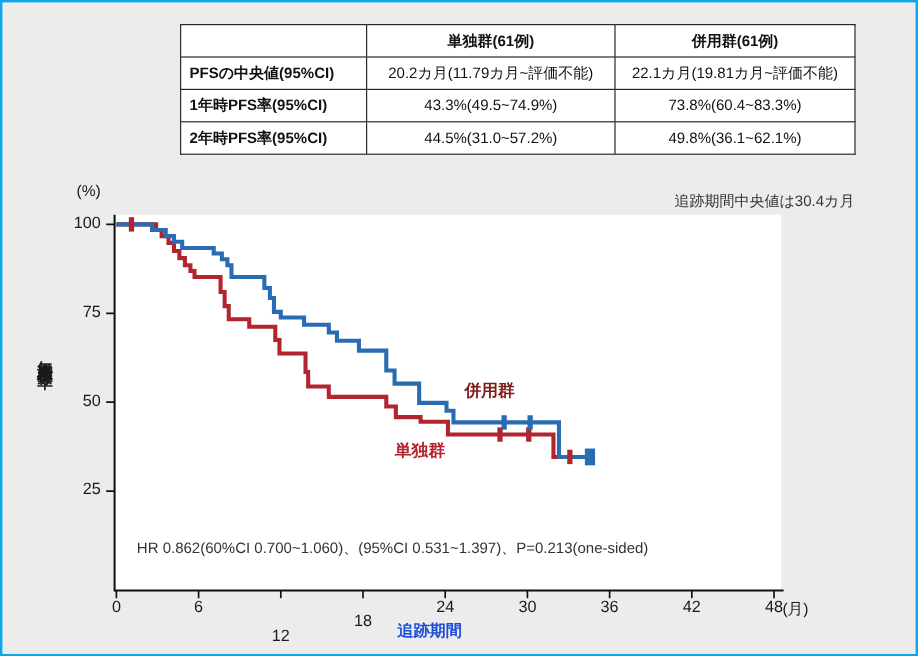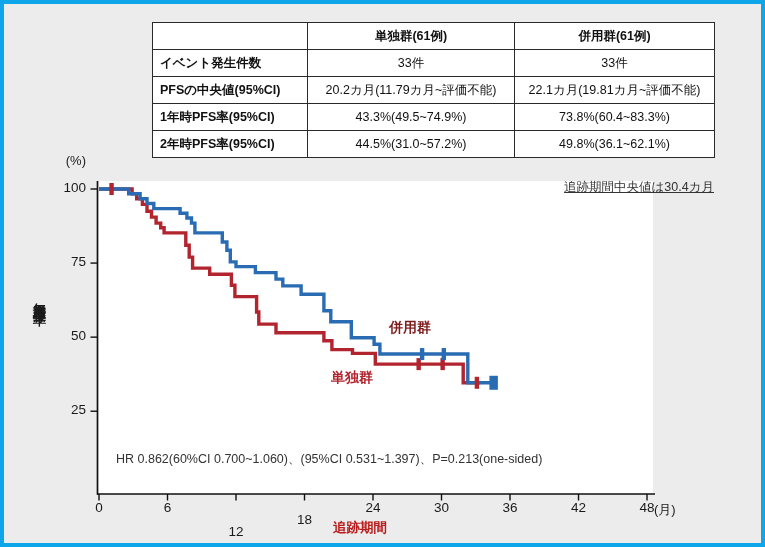--- a/index.html
+++ b/index.html
@@ -1,31 +1,31 @@
 <!DOCTYPE html>
 <html><head>
 <meta charset="utf-8">
 <style>
   html,body{margin:0;padding:0;background:#d8d8d8;font-family:"Liberation Sans","DejaVu Sans",sans-serif;}
-  .frame{position:relative;width:765px;height:547px;background:#ececec;border:4px solid #0ea5e9;box-sizing:border-box;overflow:hidden;}
+  .frame{position:relative;width:765px;height:547px;background:#ececec;border:2px solid #0ea5e9;box-sizing:border-box;overflow:hidden;}
   .plot-bg{position:absolute;left:93px;top:177px;width:556px;height:313px;background:#ffffff;}
   svg.overlay{position:absolute;left:0;top:0;pointer-events:none;}
   .abs{position:absolute;}
   
   table.datatable{position:absolute;left:148px;top:18px;width:562px;border-collapse:collapse;table-layout:fixed;background:#ffffff;font-size:12.5px;color:#111;}
   table.datatable td{border:1.5px solid #2a2a2a;height:26px;padding:0 4px;text-align:center;white-space:nowrap;overflow:hidden;}
   table.datatable td.rowlabel{text-align:left;padding-left:7px;font-weight:bold;}
   table.datatable tr.head td{font-weight:bold;}
   
   .note{font-size:12.5px;color:#333;text-align:right;}
   .ytick{font-size:13.5px;color:#1a1a1a;text-align:right;width:40px;}
   .xtick{font-size:13.5px;color:#1a1a1a;text-align:center;width:40px;}
   .unit{font-size:13px;color:#1a1a1a;}
   .ylabel{writing-mode:vertical-rl;text-orientation:upright;font-size:13px;color:#1a1a1a;letter-spacing:2px;font-weight:600;}
-  .xlabel{font-size:13.5px;color:#b91c1c;font-weight:600;text-align:center;width:120px;}
+  .xlabel{font-size:13.5px;color:#1d4ed8;font-weight:600;text-align:center;width:120px;}
   .legend{font-size:14px;font-weight:bold;}
   .hrnote{font-size:12.5px;color:#333;white-space:nowrap;text-align:right;}
 </style>
 </head>
 <body>
 
 <div class="frame">
 
   <div class="plot-bg"></div>
 
@@ -35,43 +35,38 @@
         <col style="width:207px">
         <col style="width:200px">
       </colgroup>
     <tbody>
         <tr class="head">
       <td></td>
       <td>単独群(61例)</td>
       <td>併用群(61例)</td>
     </tr>
     <tr>
-      <td class="rowlabel">イベント発生件数</td>
-      <td>33件</td>
-      <td>33件</td>
-    </tr>
-    <tr>
       <td class="rowlabel">PFSの中央値(95%CI)</td>
       <td>20.2カ月(11.79カ月~評価不能)</td>
       <td>22.1カ月(19.81カ月~評価不能)</td>
     </tr>
     <tr>
       <td class="rowlabel">1年時PFS率(95%CI)</td>
       <td>43.3%(49.5~74.9%)</td>
       <td>73.8%(60.4~83.3%)</td>
     </tr>
     <tr>
       <td class="rowlabel">2年時PFS率(95%CI)</td>
       <td>44.5%(31.0~57.2%)</td>
       <td>49.8%(36.1~62.1%)</td>
     </tr>
   </tbody>
     </table>
 
-  <div class="abs note" style="left:400px;top:175px;width:310px;text-decoration:underline;">追跡期間中央値は30.4カ月</div>
+  <div class="abs note" style="left:400px;top:158px;width:310px;">追跡期間中央値は30.4カ月</div>
 
   <div class="abs unit" style="left:42px;top:149px;width:40px;text-align:right;">(%)</div>
   <div class="abs ytick" style="left: 42px; top: 176px;">100</div>
   <div class="abs ytick" style="left: 42px; top: 250.075px;">75</div>
   <div class="abs ytick" style="left: 42px; top: 324.15px;">50</div>
   <div class="abs ytick" style="left: 42px; top: 398.225px;">25</div>
 
   <div class="abs ylabel" style="left:26px;top:288px;height:120px;">無増悪生存率</div>
 
   <div class="abs xtick" style="left: 75px; top: 496px;">0</div>

